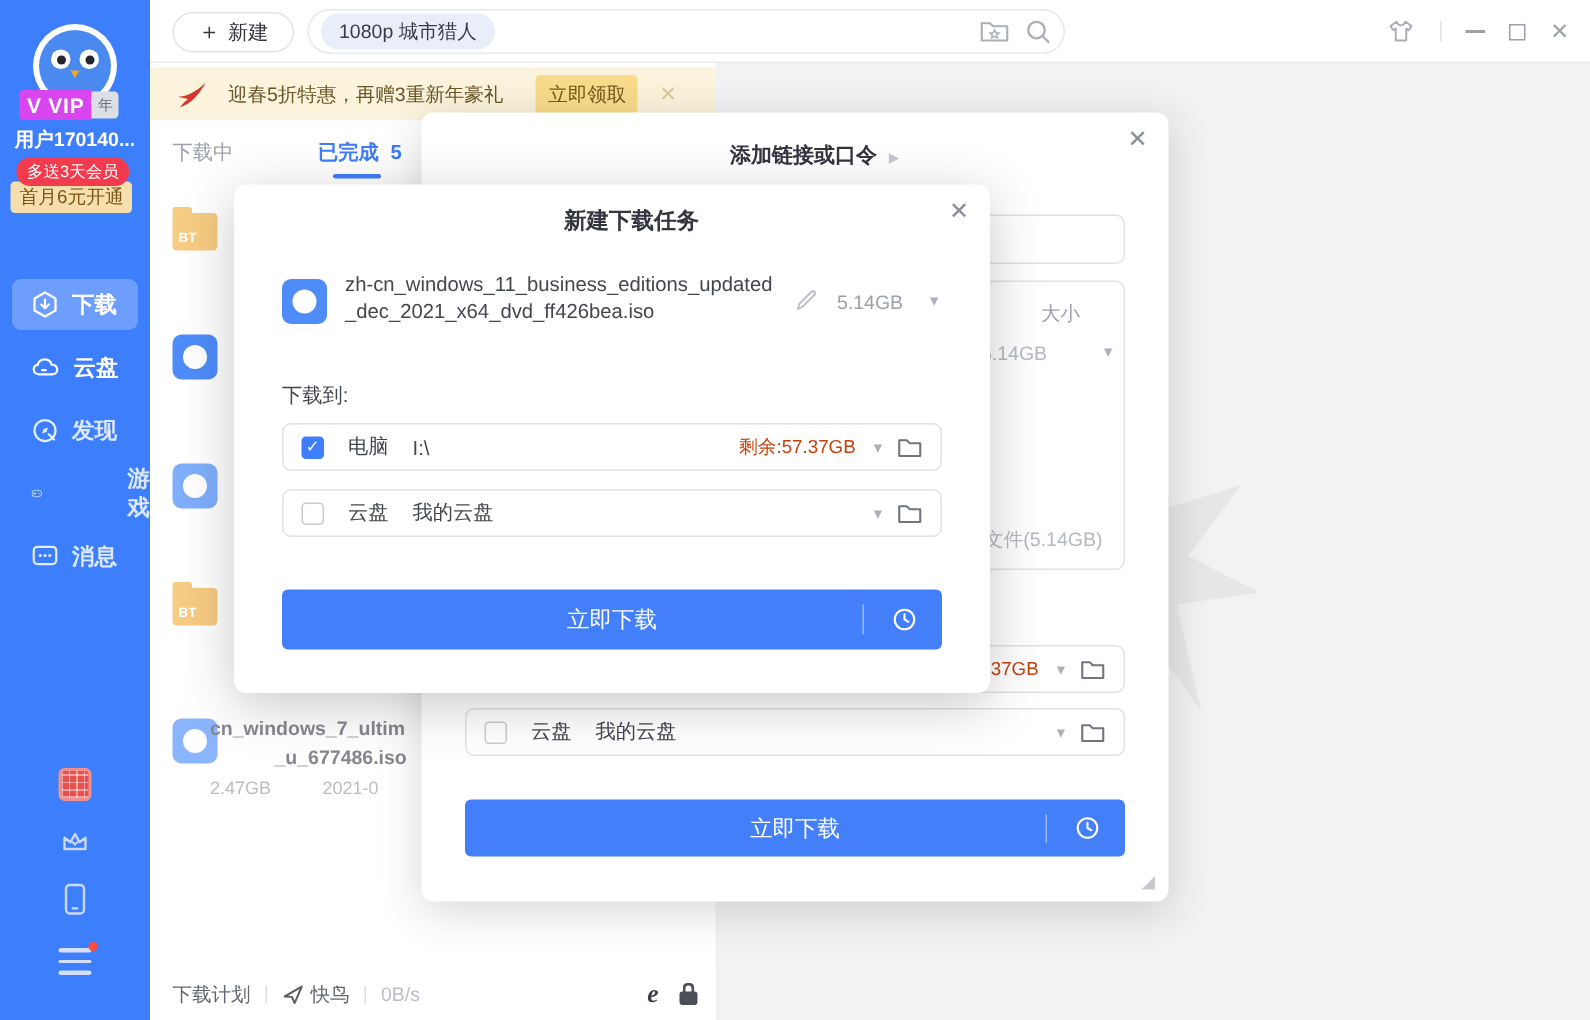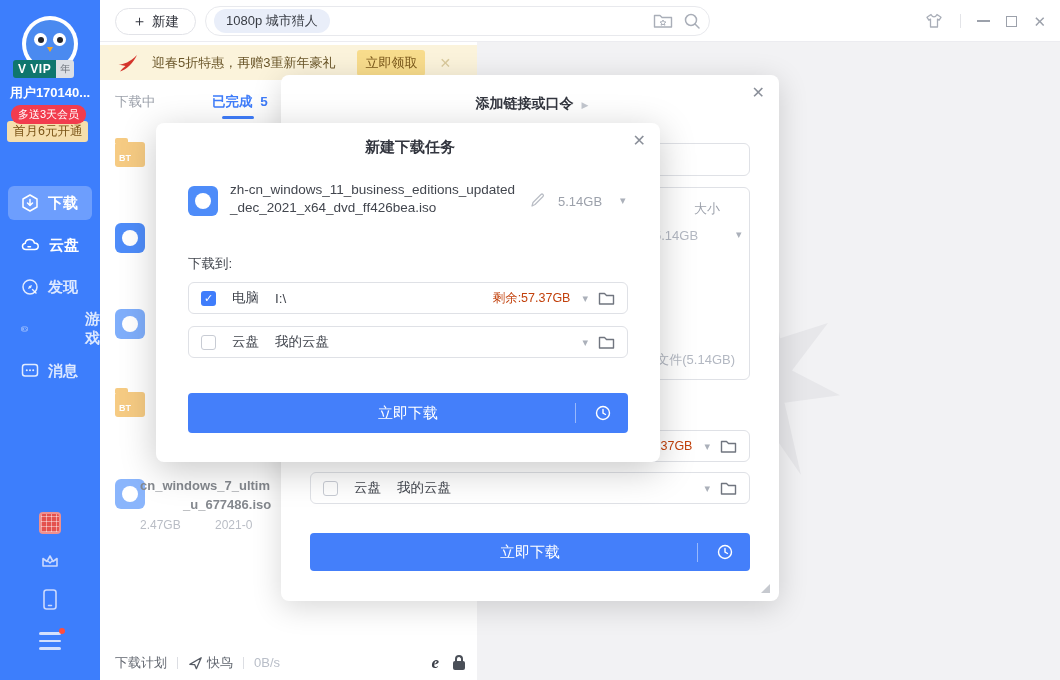--- a/index.html
+++ b/index.html
@@ -7,21 +7,21 @@
   #app{position:relative;width:1060px;height:680px;background:#fff;overflow:hidden;}
   .abs{position:absolute;}
   
   #sidebar{left:0;top:0;width:100px;height:680px;background:#3d7efc;z-index:5;}
   .avatar{left:22px;top:16px;width:56px;height:56px;border-radius:50%;background:#fff;}
   .penguin{position:absolute;left:4px;top:4px;width:48px;height:48px;border-radius:50%;background:#4a8af0;overflow:hidden;}
   .eye{position:absolute;top:13px;width:13px;height:13px;border-radius:50%;background:#fff;}
   .pupil{position:absolute;left:4px;top:4px;width:6px;height:6px;border-radius:50%;background:#23262e;}
   .beak{position:absolute;left:21px;top:27px;width:0;height:0;border-left:3.5px solid transparent;border-right:3.5px solid transparent;border-top:5px solid #f6a623;}
   .vipband{left:13px;top:60px;display:flex;align-items:center;}
-  .vipdark{background:#0f766e;color:#fff;font-size:12px;font-weight:bold;padding:2px 5px;border-radius:3px 0 0 3px;letter-spacing:.5px;}
+  .vipdark{background:#d946ef;color:#fff;font-size:14px;font-weight:bold;padding:2px 5px;border-radius:3px 0 0 3px;letter-spacing:.5px;}
   .vipyear{background:#dcdfe5;color:#6b7078;font-size:10px;padding:2px 4px;border-radius:0 3px 3px 0;}
   .uname{left:0;top:84px;width:100px;text-align:center;color:#fff;font-size:13px;font-weight:bold;}
   .pillred{left:11px;top:105px;background:#f23c4e;color:#fff;font-size:11px;padding:2px 7px;border-radius:9px;white-space:nowrap;z-index:2;}
   .pilltan{left:7px;top:121px;background:#f6dfad;color:#7a5316;font-size:12.5px;padding:2px 6px;border-radius:3px;white-space:nowrap;}
   .navitem{left:0;width:100px;height:34px;display:flex;align-items:center;padding-left:21px;color:#fff;font-size:15px;font-weight:bold;}
   .navitem .lbl{margin-left:9px;position:relative;}
   .nav-active-bg{left:8px;width:84px;height:34px;background:rgba(255,255,255,.25);border-radius:6px;}
   .dim{color:rgba(255,255,255,.82);}
   .bicon{left:39px;width:22px;height:22px;}
   .redgrid{background:#e4514e;border-radius:4px;border:2px solid #f0908e;
@@ -63,21 +63,21 @@
   .sdiv{width:1px;height:12px;background:#dcdee3;margin:0 10px;}
   .speed{color:#b9bec8;}
   .ie{font-family:"Liberation Serif","DejaVu Serif",serif;font-style:italic;font-weight:bold;font-size:17px;color:#3c4049;}
   .lockbody{position:absolute;left:0;top:7px;width:12px;height:9px;background:#4a4f58;border-radius:2px;}
   .lockarc{position:absolute;left:2px;top:1px;width:8px;height:8px;border:2px solid #4a4f58;border-bottom:none;border-radius:5px 5px 0 0;}
   
   .dialog{background:#fff;border-radius:8px;}
   #dlgback{left:281px;top:75px;width:498px;height:526px;box-shadow:0 6px 30px rgba(0,0,0,.16);z-index:10;}
   #dlgfront{left:156px;top:123px;width:504px;height:339px;box-shadow:0 8px 36px rgba(0,0,0,.22);z-index:20;}
   .dlgx{position:absolute;right:14px;top:8px;color:#8a8f99;font-size:16px;}
-  .dlgtitle{position:absolute;left:2px;width:100%;text-align:center;color:#33363f;font-weight:bold;}
+  .dlgtitle{position:absolute;left:13px;width:100%;text-align:center;color:#33363f;font-weight:bold;}
   .inrow{border:1px solid #dfe1e6;border-radius:6px;background:#fff;display:flex;align-items:center;padding:0 12px;font-size:13.5px;color:#42464e;}
   .cb{width:15px;height:15px;border-radius:3px;margin-right:16px;flex:none;}
   .cb.on{background:#3f7dfb;color:#fff;font-size:11px;line-height:15px;text-align:center;}
   .cb.off{border:1px solid #c8ccd4;background:#fff;}
   .pathgap{margin-left:16px;}
   .freetxt{margin-left:auto;color:#c2410c;font-size:12.5px;}
   .caret{color:#abb0ba;font-size:11px;margin:0 10px 0 12px;}
   .bluebtn{background:#447ffa;border-radius:4px;display:flex;align-items:center;justify-content:center;color:#fff;font-size:15px;}
   .btnsep{position:absolute;right:52px;top:25%;width:1px;height:50%;background:rgba(255,255,255,.45);}
   .btnclock{position:absolute;right:16px;top:50%;margin-top:-9px;}

